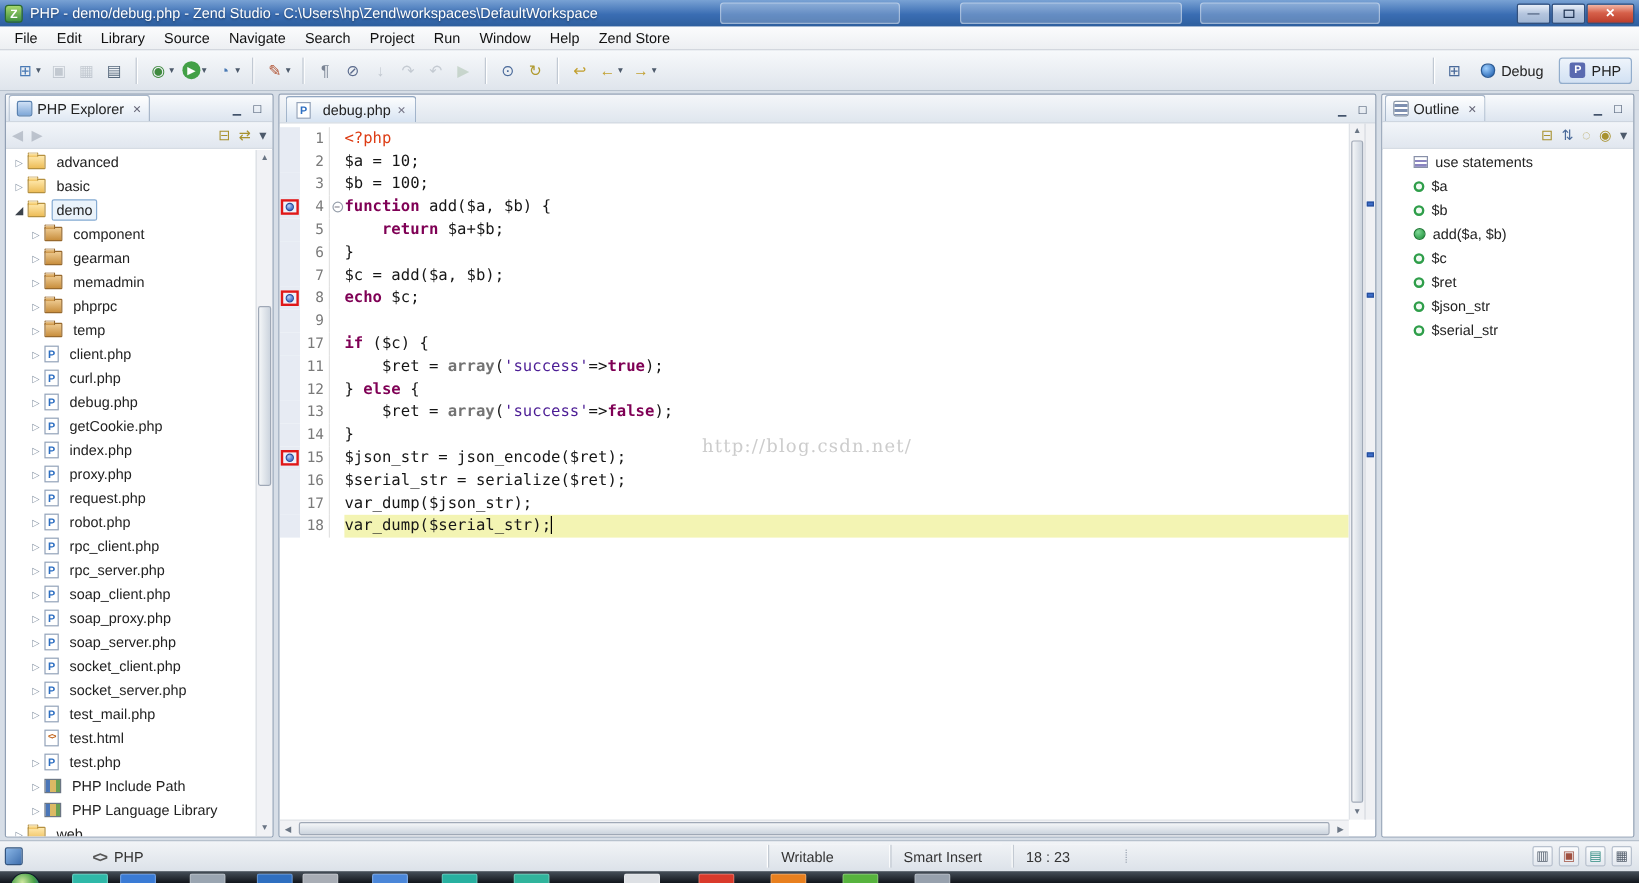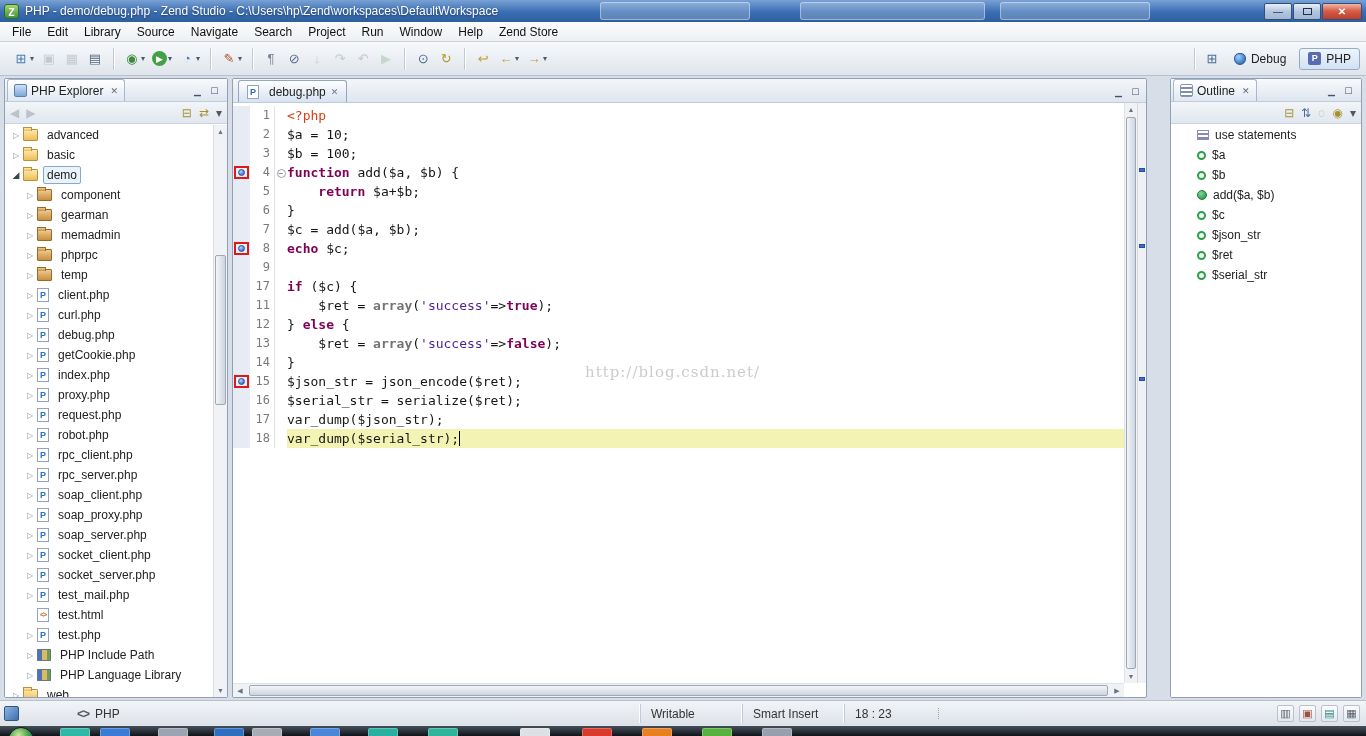--- a/index.html
+++ b/index.html
@@ -46,21 +46,21 @@
   .persp-btn.active{ background:linear-gradient(#eef4fb,#d2e1f3); border-color:#92adcc; }
   .bug-icon{ width:12px; height:12px; border-radius:50% 50% 60% 60%;
     background:radial-gradient(circle at 35% 30%, #9fd0ff, #3a77c0 72%); border:1px solid #2b5a94; }
   .php-icon{ width:13px; height:13px; background:#5a6ab0; border-radius:2px; color:#fff; font-size:9px; font-weight:bold; text-align:center; line-height:13px; }
 
   
   .workbench{ position:absolute; top:76px; left:0; right:0; bottom:36px; background:#d7dee7; }
   .panel{ position:absolute; top:2px; bottom:2px; background:#fff; border:1px solid #91a0b4; border-radius:2px; overflow:hidden; }
   .panel.explorer{ left:4px; width:224px; }
   .panel.editor{ left:232px; right:219px; }
-  .panel.outline{ right:4px; width:192px; }
+  .panel.outline{ right:4px; width:211px; }
 
   .panel-header{ height:23px; background:linear-gradient(#f8fafc,#dde5ef); border-bottom:1px solid #c2ccd8;
     display:flex; align-items:flex-end; padding:0 2px; }
   .view-tab{ display:inline-flex; align-items:center; gap:4px; height:22px; padding:0 6px;
     background:linear-gradient(#ffffff,#dfe8f3); border:1px solid #a8b7ca; border-bottom:none; border-radius:3px 3px 0 0; }
   .vt-close{ font-size:9px; color:#667; margin-left:3px; }
   .hdr-btns{ margin-left:auto; display:flex; gap:4px; align-items:center; padding:0 4px 5px 0; }
   .hbtn{ font-size:9px; color:#42536b; width:13px; text-align:center; }
   .view-icon{ width:13px; height:13px; border-radius:2px; }
   .explorer-view-icon{ background:linear-gradient(#cfe0f5,#7fa8d8); border:1px solid #5a82b0; }
@@ -567,25 +567,25 @@
           <div class="outline-row">
             <span class="oi oi-method"></span>
             <span>add($a, $b)</span>
           </div>
           <div class="outline-row">
             <span class="oi oi-var"></span>
             <span>$c</span>
           </div>
           <div class="outline-row">
             <span class="oi oi-var"></span>
+            <span>$ret</span>
+          </div>
+          <div class="outline-row">
+            <span class="oi oi-var"></span>
             <span>$json_str</span>
-          </div>
-          <div class="outline-row">
-            <span class="oi oi-var"></span>
-            <span>$ret</span>
           </div>
           <div class="outline-row">
             <span class="oi oi-var"></span>
             <span>$serial_str</span>
           </div>
         </div>
     </div>
   </div>
 
   <div class="statusbar">

